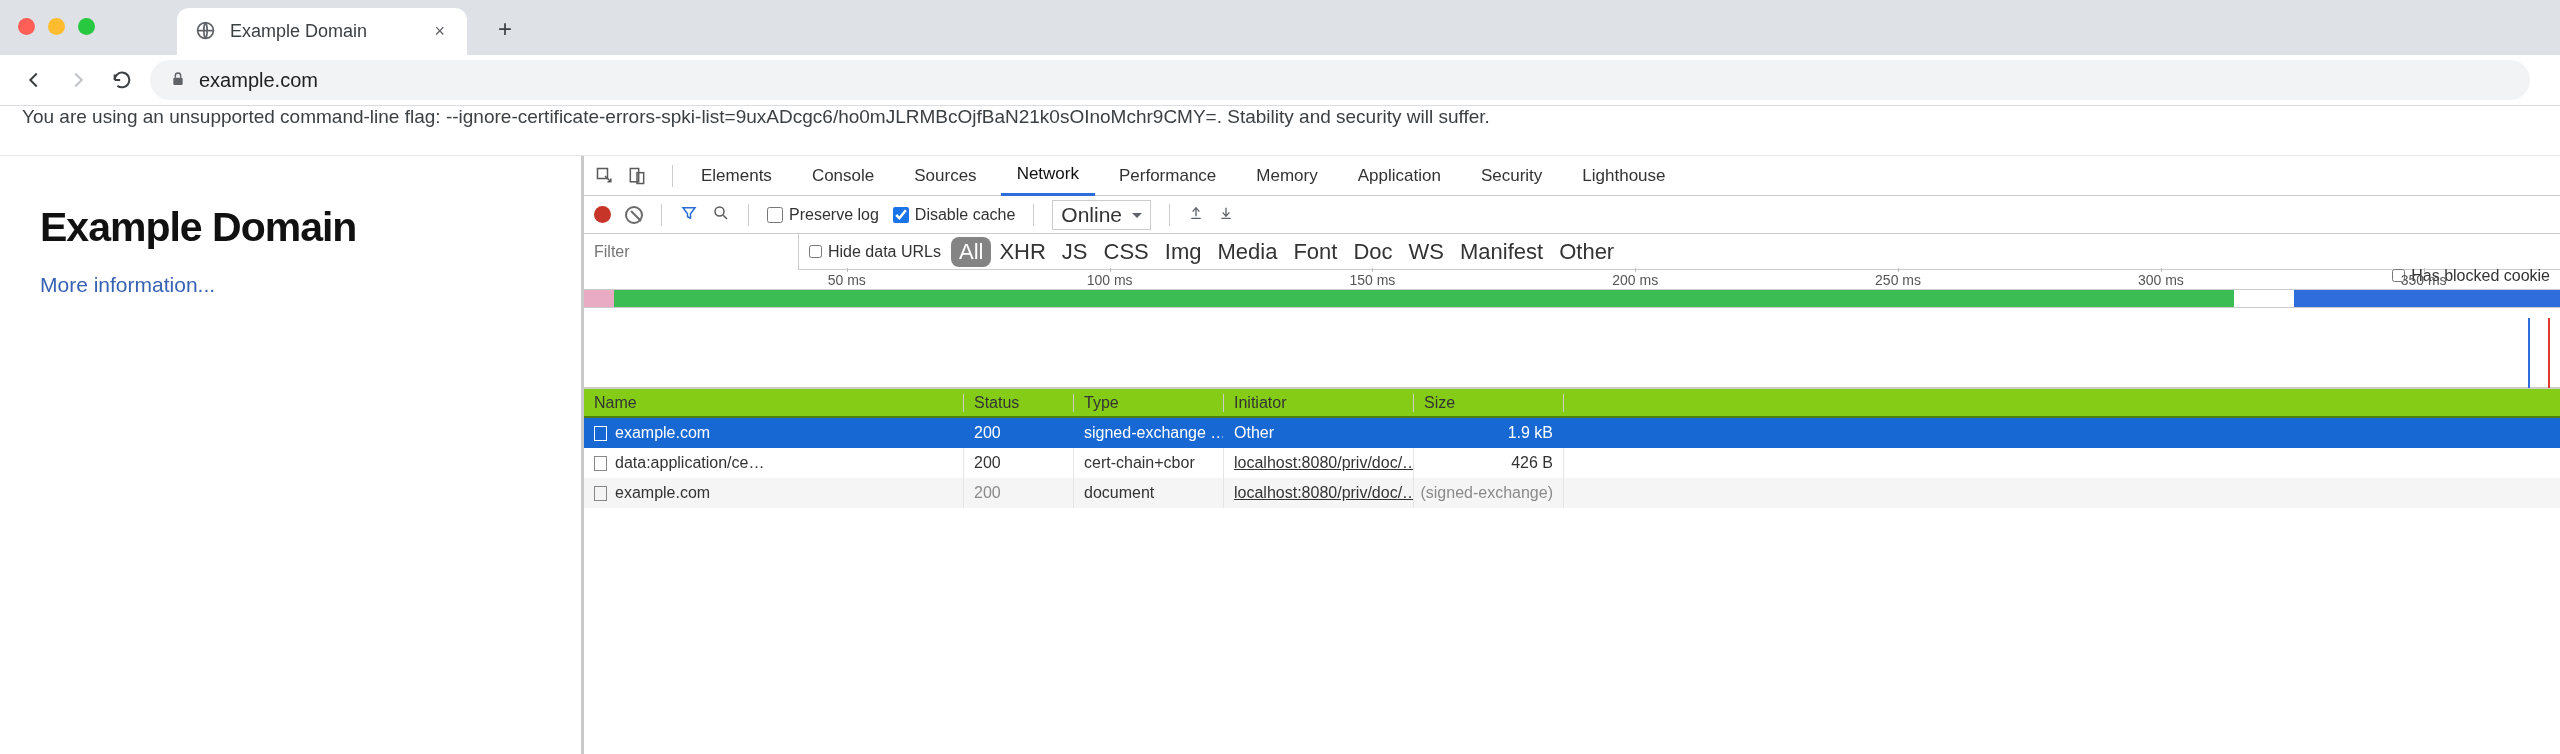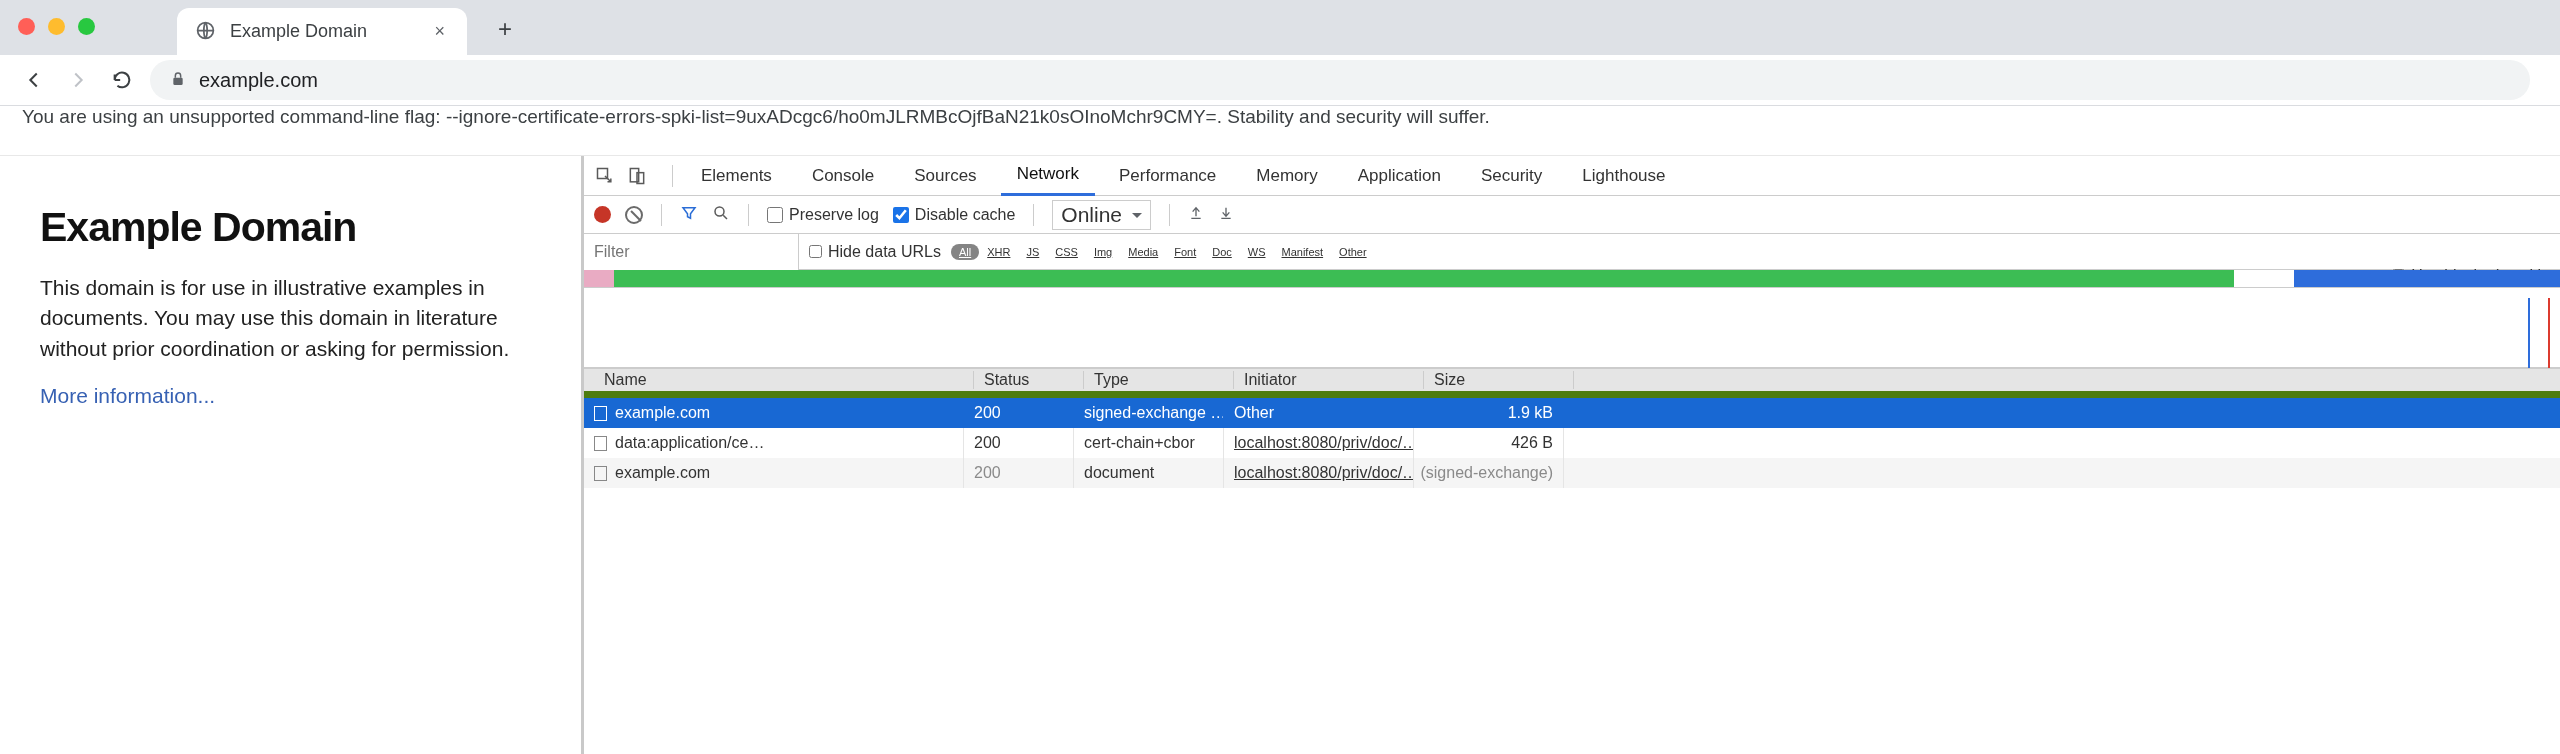--- a/index.html
+++ b/index.html
@@ -49,40 +49,40 @@
 .funnel svg { stroke:#2a6dd6; }
 .chk { display:flex; align-items:center; gap:6px; font-size:16px; color:#333; }
 .chk input { width:16px; height:16px; accent-color:#1a73e8; }
 .throttle { border:1px solid #ccc; padding:2px 28px 2px 8px; position:relative; font-size:21px; color:#333; }
 .throttle::after { content:""; position:absolute; right:8px; top:50%; margin-top:-2px; border:5px solid transparent; border-top-color:#5f6368; }
 .ioarrow { color:#5f6368; }
 
 .dt-filter { height: 36px; border-bottom: 1px solid #ccc; display:flex; align-items:center; }
 .filter-input { width:215px; height:36px; border:none; border-right:1px solid #ccc; padding:0 10px; font-size:16px; color:#777; background:#fff; outline:none; }
 .hdu { display:flex; align-items:center; gap:6px; padding:0 10px; font-size:16px; }
-.fchip { padding:0 8px; font-size:11px; color:#333; cursor:pointer;text-decoration:underline; }
+.fchip { padding:0 8px; font-size:22px; color:#333; cursor:pointer; }
 .fchip.all { background:#848484; color:#fff; border-radius:8px; padding:2px 8px; }
 .hbc { display:flex; align-items:center; gap:6px; padding:0 10px;margin-top:48px; }
 
 .ruler { height:20px; border-bottom:1px solid #ccc; position:relative; font-size:14px; color:#555; }
 .ruler span { position:absolute; top:2px; transform:translateX(-50%); }
 .ruler span::before { content:""; position:absolute; left:50%; top:-4px; width:1px; height:4px; background:#bbb; }
 
 .ovw { height:18px; border-bottom:1px solid #ccc; display:flex; }
 .ov-pink { width:30px; background:#e9abc3; }
 .ov-green { flex:0 0 82%; background:#3cbd54; }
 .ov-white { flex:0 0 3%; }
 .ov-blue { flex:1; background:#2e6ddb; }
 
 .wf { height:80px; border-bottom:1px solid #ccc; position:relative; }
 .wf .l1 { position:absolute; right:30px; top:10px; width:2px; height:70px; background:#2e6ddb; }
 .wf .l2 { position:absolute; right:10px; top:10px; width:2px; height:70px; background:#dc3b2f; }
 
 .tbl-head, .tbl-row { display:grid; grid-template-columns: 380px 110px 150px 190px 150px; height:30px; align-items:center; }
-.tbl-head { border-top:1px solid #ccc; border-bottom:7px solid #4d7c0f; background:#e5e5e5;padding-left:10px; }
+.tbl-head { border-top:1px solid #ccc; border-bottom:2px solid #4d7c0f; background:#84cc16; }
 .tbl-head > div { border-right:1px solid #ccc; padding:0 10px; font-size:16px; color:#333; }
 .tbl-row > div { border-right:1px solid #e5e5e5; padding:0 10px; font-size:16px; white-space:nowrap; overflow:hidden; text-overflow:ellipsis; display:flex; align-items:center; gap:8px; height:100%; }
 .tbl-row.selected { background:#1868d3; color:#fff; }
 .tbl-row.selected > div { border-right-color:#1868d3; }
 .tbl-row.odd { background:#f5f5f5; }
 .docicon { width:13px; height:15px; border:1px solid #888; display:inline-block; }
 .tbl-row.selected .docicon { border-color:#fff; }
 .sz { text-align:right; justify-content:flex-end; }
 .ini { text-decoration:underline; }
 .ghost { color:#8a8a8a; }
@@ -134,21 +134,20 @@
   </div>
 </div>
 
 <div class="warnbar">
   <span>You are using an unsupported command-line flag: --ignore-certificate-errors-spki-list=9uxADcgc6/ho0mJLRMBcOjfBaN21k0sOInoMchr9CMY=. Stability and security will suffer.</span>
 </div>
 
 <div class="split">
   <div class="page">
     <h1>Example Domain</h1>
-    <p>This domain is for use in illustrative examples in documents. You may use this domain in literature without prior coordination or asking for permission.</p>
     <a href="#">More information...</a>
   </div>
 
   <div class="dt">
 
     <div class="dt-tabs">
       <div class="picker">
         <span class="picker-btn">
             <svg width="20" height="20" viewBox="0 0 24 24" fill="none" stroke="#5a5a5a" stroke-width="1.8">
               <rect x="3" y="3" width="12" height="12"></rect>
@@ -203,20 +202,29 @@
           <input type="checkbox" style="">
           <span>Hide data URLs</span>
         </label>
       <span id="fchips" style="display: contents;"><span class="fchip all">All</span><span class="fchip">XHR</span><span class="fchip">JS</span><span class="fchip">CSS</span><span class="fchip">Img</span><span class="fchip">Media</span><span class="fchip">Font</span><span class="fchip">Doc</span><span class="fchip">WS</span><span class="fchip">Manifest</span><span class="fchip">Other</span></span>
       <label class="hbc" style="margin-left:auto">
           <input type="checkbox" style="">
           <span>Has blocked cookie</span>
         </label>
     </div>
 
+    <div class="ruler" id="ruler">
+        <span style="left: 13.3%;">50 ms</span>
+        <span style="left: 26.6%;">100 ms</span>
+        <span style="left: 39.9%;">150 ms</span>
+        <span style="left: 53.2%;">200 ms</span>
+        <span style="left: 66.5%;">250 ms</span>
+        <span style="left: 79.8%;">300 ms</span>
+        <span style="left: 93.1%;">350 ms</span>
+      </div>
     <div class="ovw">
       <div class="ov-pink"></div>
         <div class="ov-green"></div>
         <div class="ov-white"></div>
         <div class="ov-blue"></div>
     </div>
     <div class="wf">
         <div class="l1"></div>
         <div class="l2"></div>
       </div>

